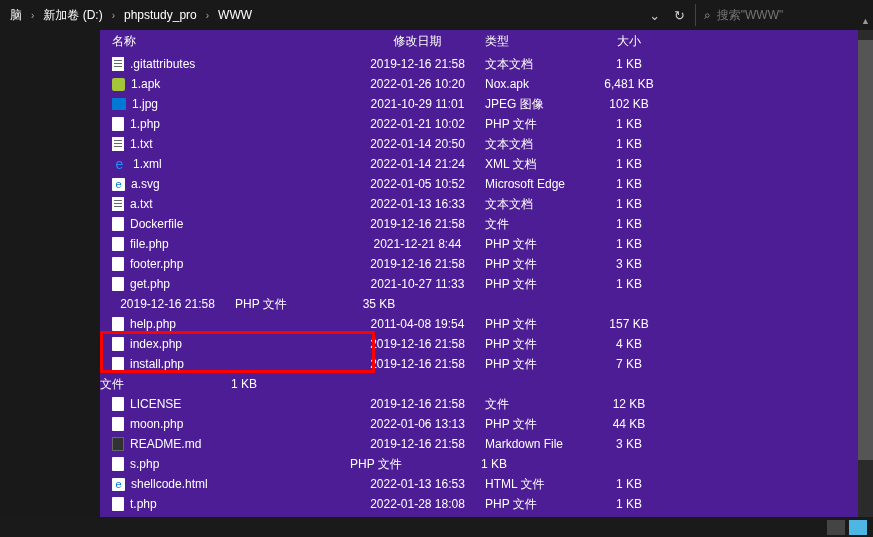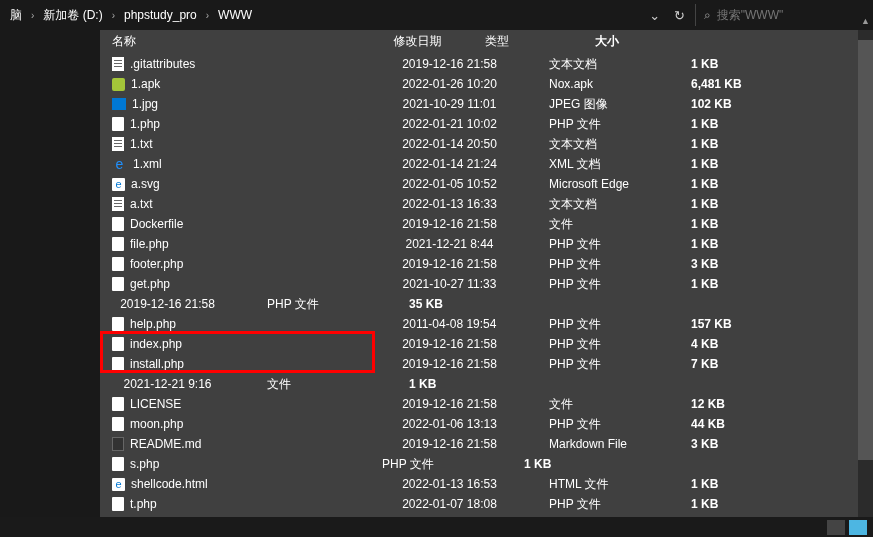--- a/index.html
+++ b/index.html
@@ -54,42 +54,41 @@
   font-size: 12px;
   width: 100%;
 }
 .main {
   display: flex;
   height: calc(100% - 50px);
 }
 .sidebar { width: 100px; background: #191919; }
 .content {
   flex: 1;
-  background: #404040;
+  background: #4c1d95;
   position: relative;
   overflow: hidden;
 }
 .headers {
   display: flex;
   height: 24px;
   align-items: center;
   color: #fff;
   border-bottom: 1px solid transparent;
 }
 .col-name { width: 250px; padding-left: 12px; }
 .col-date { width: 135px; text-align: center; }
 .col-type { width: 110px; }
-.col-size { width: 80px; text-align: left; padding-right: 12px; font-weight: bold; }
+.col-size { width: 80px; text-align: center; padding-right: 12px; }
 .rows { }
 .row {
   display: flex;
   height: 20px;
   align-items: center;
   color: #fff;
-  gap: 32px;
 }
 .row .col-name {
   display: flex;
   align-items: center;
   gap: 6px;
 }
 .icon {
   width: 15px;
   height: 15px;
   display: inline-flex;
@@ -324,21 +323,20 @@
         <div class="row">
           <div class="col-name">
             <span class="icon icon-file"></span>
             <span>install.php</span>
           </div>
           <div class="col-date">2019-12-16 21:58</div>
           <div class="col-type">PHP 文件</div>
           <div class="col-size">7 KB</div>
         </div>
         <div class="row">
-          <div class="col-date">2021-12-21 9:16</div>
           <div class="col-type">文件</div>
           <div class="col-size">1 KB</div>
         </div>
         <div class="row">
           <div class="col-name">
             <span class="icon icon-file"></span>
             <span>LICENSE</span>
           </div>
           <div class="col-date">2019-12-16 21:58</div>
           <div class="col-type">文件</div>
@@ -377,21 +375,21 @@
           </div>
           <div class="col-date">2022-01-13 16:53</div>
           <div class="col-type">HTML 文件</div>
           <div class="col-size">1 KB</div>
         </div>
         <div class="row">
           <div class="col-name">
             <span class="icon icon-file"></span>
             <span>t.php</span>
           </div>
-          <div class="col-date">2022-01-07 18:08</div>
+          <div class="col-date">2022-01-28 18:08</div>
           <div class="col-type">PHP 文件</div>
           <div class="col-size">1 KB</div>
         </div>
       </div>
     <div class="highlight-box" id="hlbox" style="top: 301px; height: 42px;"></div>
   </div>
 </div>
 
 <div class="vscroll">
   <div class="vscroll-arrow up">▲</div>

